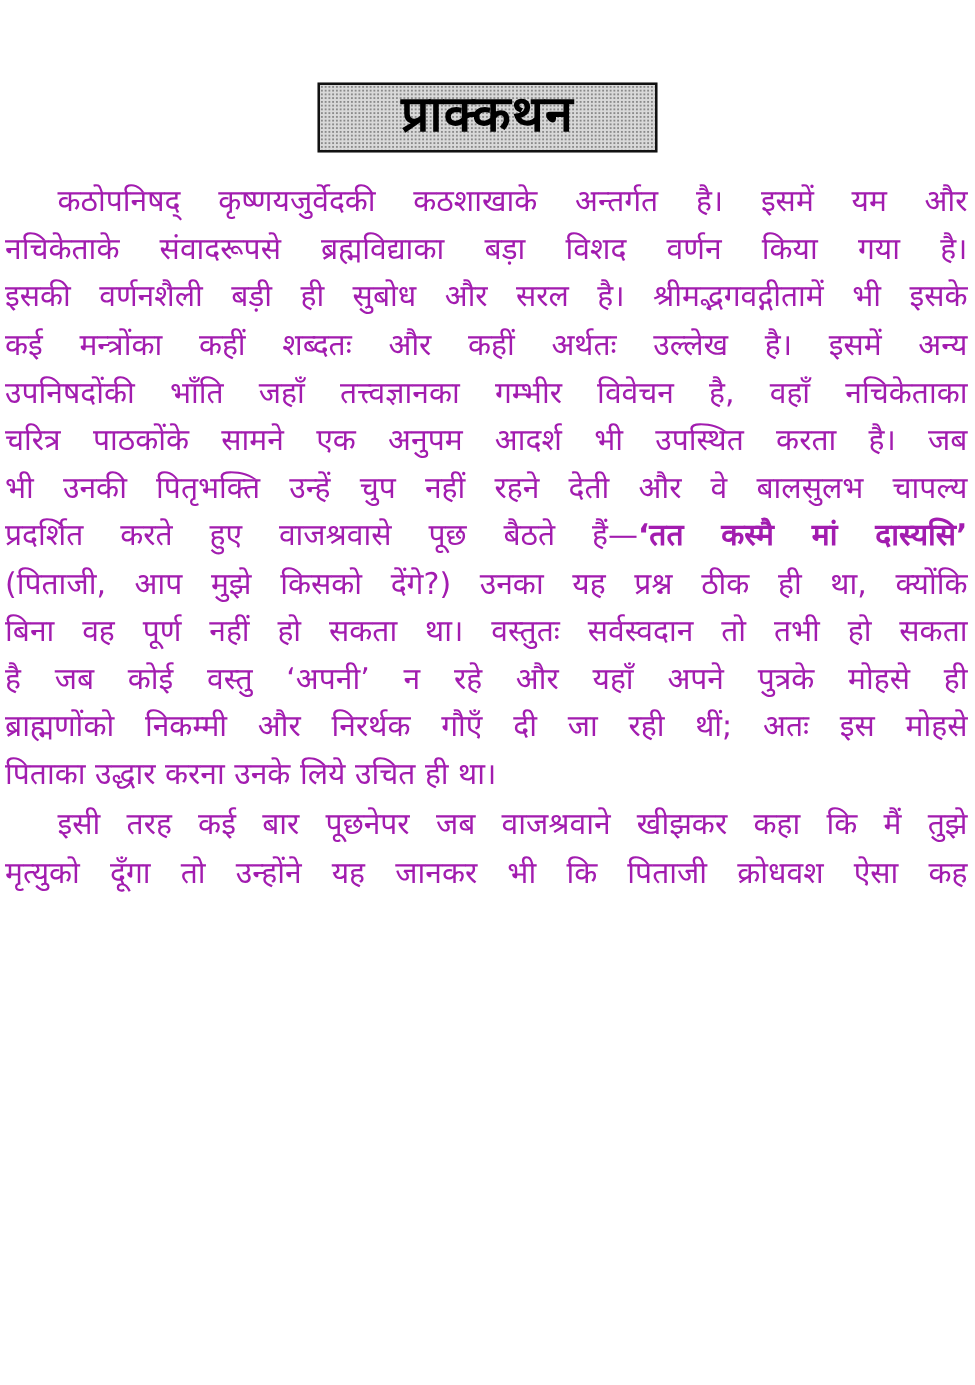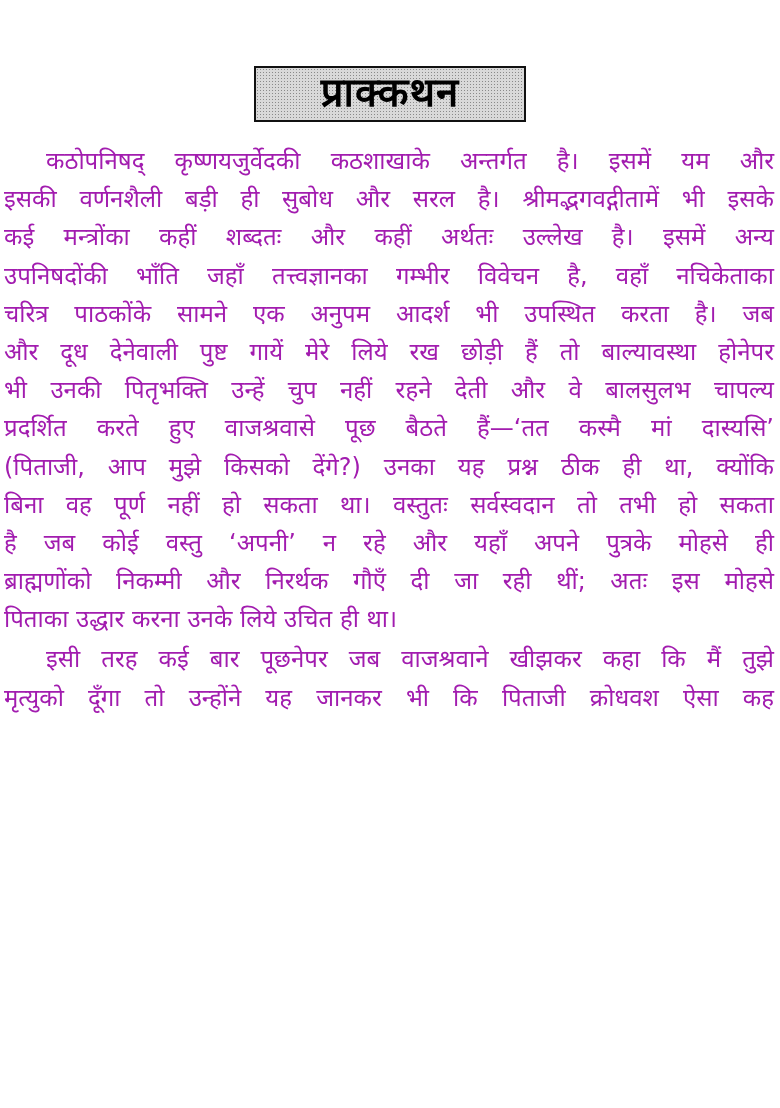--- a/index.html
+++ b/index.html
@@ -62,44 +62,44 @@
       font-family: "DejaVu Sans", sans-serif;
       color: #a21caf;
     }
     .line.indent {
       padding-left: 42px;
     }
     .line.last {
       text-align-last: left;
     }
     .bold {
-      font-weight: normal;
+      font-weight: bold;
     }
     .para-gap {
       height: 2px;
     }
   </style>
 </head>
 <body>
 
 <div class="title-wrap">
   <div class="title-box">
     <span class="title-text">प्राक्कथन</span>
   </div>
 </div>
 
 <div class="body-text">
 
   <div>
     <span class="line indent">कठोपनिषद् कृष्णयजुर्वेदकी कठशाखाके अन्तर्गत है। इसमें यम और</span>
+    <span class="line">नचिकेताके संवादरूपसे ब्रह्मविद्याका बड़ा विशद वर्णन किया गया है।</span>
     <span class="line">इसकी वर्णनशैली बड़ी ही सुबोध और सरल है। श्रीमद्भगवद्गीतामें भी इसके</span>
     <span class="line">कई मन्त्रोंका कहीं शब्दतः और कहीं अर्थतः उल्लेख है। इसमें अन्य</span>
     <span class="line">उपनिषदोंकी भाँति जहाँ तत्त्वज्ञानका गम्भीर विवेचन है, वहाँ नचिकेताका</span>
     <span class="line">चरित्र पाठकोंके सामने एक अनुपम आदर्श भी उपस्थित करता है। जब</span>
-    <span class="line">और दूध देनेवाली पुष्ट गायें मेरे लिये रख छोड़ी हैं तो बाल्यावस्था होनेपर</span>
     <span class="line">भी उनकी पितृभक्ति उन्हें चुप नहीं रहने देती और वे बालसुलभ चापल्य</span>
     <span class="line"><span>प्रदर्शित करते हुए वाजश्रवासे पूछ बैठते हैं—</span><span class="bold">‘तत कस्मै मां दास्यसि’</span></span>
     <span class="line">(पिताजी, आप मुझे किसको देंगे?) उनका यह प्रश्न ठीक ही था, क्योंकि</span>
     <span class="line">बिना वह पूर्ण नहीं हो सकता था। वस्तुतः सर्वस्वदान तो तभी हो सकता</span>
     <span class="line">है जब कोई वस्तु ‘अपनी’ न रहे और यहाँ अपने पुत्रके मोहसे ही</span>
     <span class="line">ब्राह्मणोंको निकम्मी और निरर्थक गौएँ दी जा रही थीं; अतः इस मोहसे</span>
     <span class="line last">पिताका उद्धार करना उनके लिये उचित ही था।</span>
   </div>
   <div class="para-gap"></div>
 

